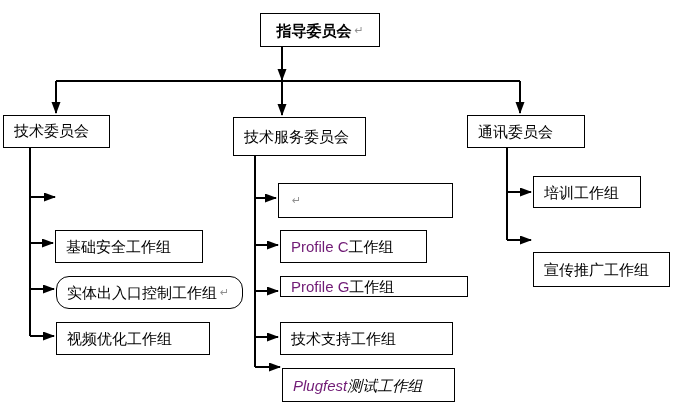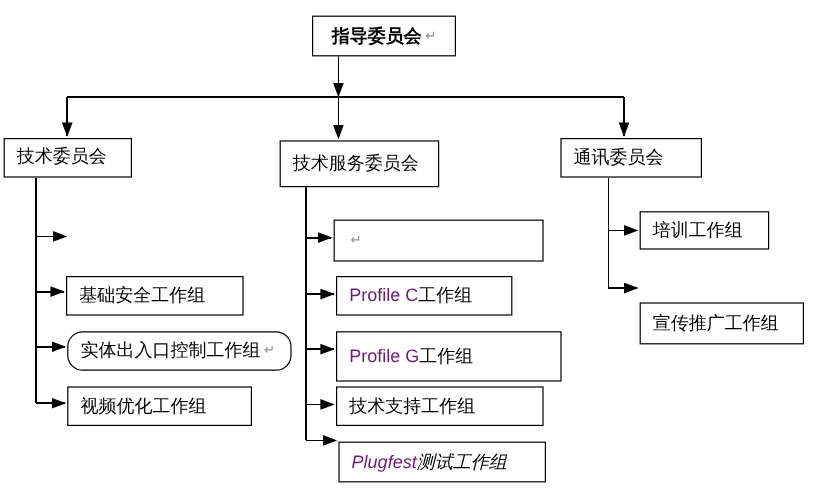--- a/index.html
+++ b/index.html
@@ -121,21 +121,21 @@
     <span>视频优化工作组</span>
   </div>
 
   <div class="node" style="left:278px; top:183px; width:175px; height:35px;">
       <span class="mark">↵</span>
   </div>
   <div class="node" style="left:280px; top:230px; width:147px; height:33px;">
     <span class="latin">Profile C </span>
       <span>工作组</span>
   </div>
-  <div class="node" style="left:280px; top:276px; width:188px; height:42px;">
+  <div class="node" style="left:280px; top:276px; width:188px; height:21px;">
     <span class="latin">Profile G </span>
       <span>工作组</span>
   </div>
   <div class="node" style="left:280px; top:322px; width:173px; height:33px;">
     <span>技术支持工作组</span>
   </div>
   <div class="node" style="left:282px; top:368px; width:173px; height:34px;font-style:italic;">
     <span class="latin">Plugfest </span>
       <span>测试工作组</span>
   </div>

